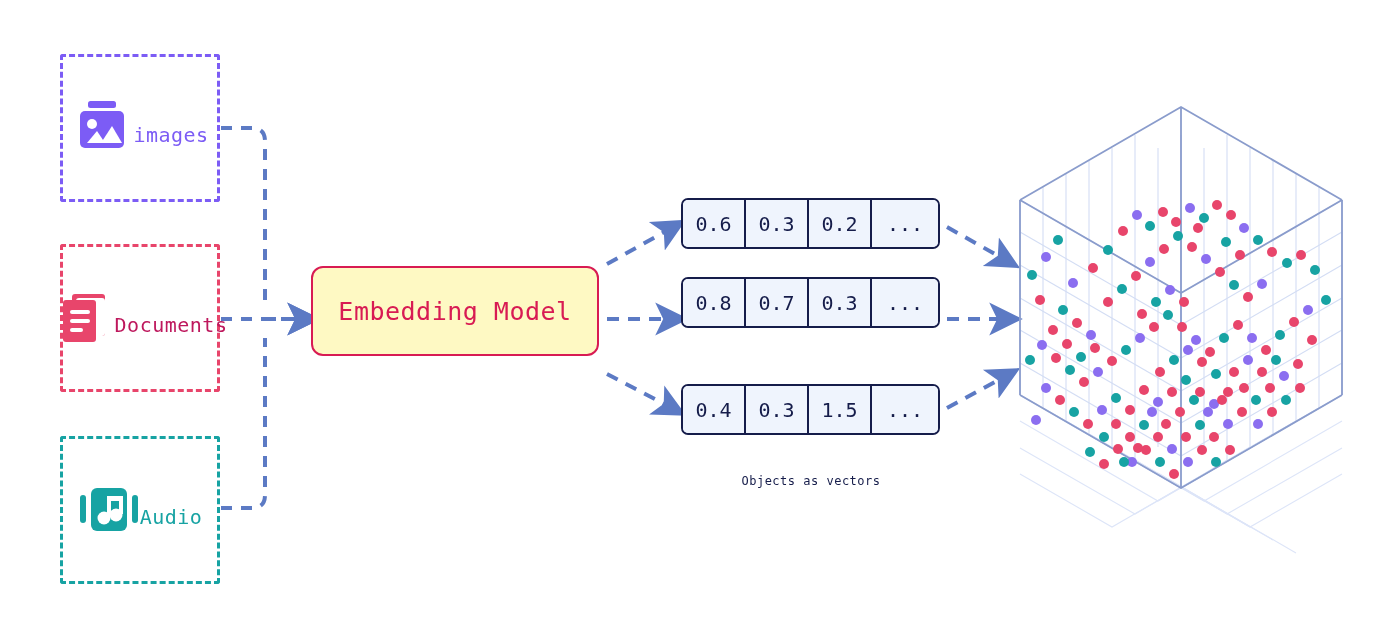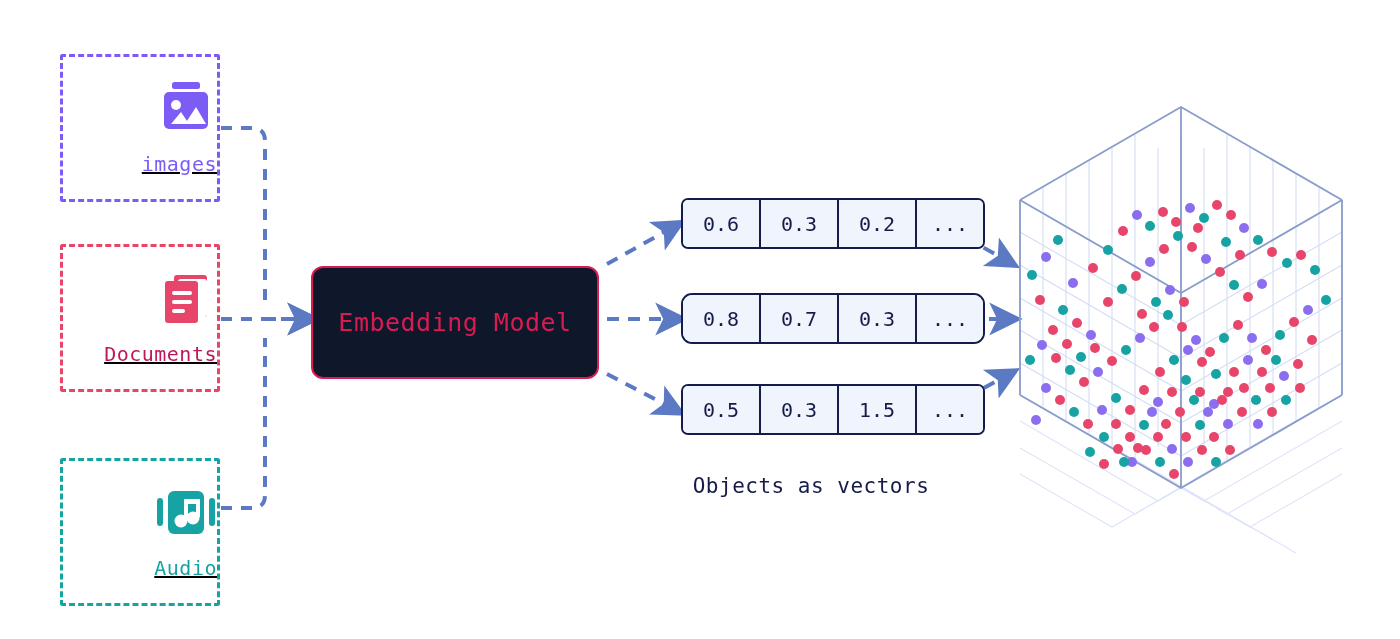--- a/index.html
+++ b/index.html
@@ -8,61 +8,60 @@
     font-family:"DejaVu Sans Mono", monospace;
     overflow:hidden;position:relative;
   }
   #stage{position:absolute;left:0;top:0;width:1400px;height:639px;}
   .svg-layer{position:absolute;left:0;top:0;width:1400px;height:639px;}
 
   
   .src-box{
     position:absolute;width:160px;height:148px;
     border:3px dashed #7c5cf5;border-radius:3px;
-    display:flex;flex-direction:column;align-items:flex-end;justify-content:center;
+    display:flex;flex-direction:row;align-items:center;justify-content:center;
     box-sizing:border-box;
-    text-decoration:underline;
   }
   .src-box.images{left:60px;top:54px;border-color:#7c5cf5;}
   .src-box.documents{left:60px;top:244px;border-color:#e8456b;}
-  .src-box.audio{left:60px;top:458px;border-color:#17a3a3;}
+  .src-box.audio{left:60px;top:436px;border-color:#17a3a3;}
   .src-label{
     font-size:20px;letter-spacing:0.5px;margin-top:14px;white-space:nowrap;
   }
   .images .src-label{color:#7c5cf5;}
   .documents .src-label{color:#be185d;}
   .audio .src-label{color:#17a3a3;}
   .src-icon{width:62px;height:58px;position:relative;}
 
   
   .model-box{
-    position:absolute;left:311px;top:266px;width:288px;height:113px;
-    background:#0f172a;border:2.5px solid #d81b53;border-radius:12px;
+    position:absolute;left:311px;top:266px;width:288px;height:90px;
+    background:#fef9c3;border:2.5px solid #d81b53;border-radius:12px;
     display:flex;align-items:center;justify-content:center;box-sizing:border-box;
   }
   .model-label{color:#d81b53;font-size:25px;letter-spacing:0.5px;white-space:nowrap;}
 
   
   .vector-row{
     position:absolute;height:51px;display:flex;
     border:2px solid #151c4a;border-radius:7px;overflow:hidden;background:#eff4fd;
     box-sizing:border-box;
   }
   .vector-row.v0{left:681px;top:198px;}
-  .vector-row.v1{left:681px;top:293px;border-radius:11px;}
+  .vector-row.v1{left:681px;top:277px;}
   .vector-row.v2{left:681px;top:384px;}
   .vcell{
-    width:78px;height:100%;display:flex;align-items:center;justify-content:center;
+    width:63px;height:100%;display:flex;align-items:center;justify-content:center;
     border-right:2px solid #151c4a;color:#151c4a;font-size:20px;box-sizing:border-box;
     background:#eff4fd;
   }
   .vcell:last-child{border-right:none;width:66px;}
   .caption{
     position:absolute;left:681px;top:474px;width:260px;text-align:center;
-    color:#151c4a;font-size:21px;letter-spacing:0.5px;
+    color:#151c4a;font-size:12px;letter-spacing:0.5px;
   }
 </style>
 </head>
 <body>
 
 <div id="stage">
 
   <svg class="svg-layer" viewBox="0 0 1400 639">
     <defs>
       <marker id="ah" markerWidth="9" markerHeight="9" refX="3.2" refY="4.5" orient="auto">
@@ -353,21 +352,21 @@
     <div class="vcell">0.2</div>
     <div class="vcell">...</div>
   </div>
   <div class="vector-row v1">
     <div class="vcell">0.8</div>
     <div class="vcell">0.7</div>
     <div class="vcell">0.3</div>
     <div class="vcell">...</div>
   </div>
   <div class="vector-row v2">
-    <div class="vcell">0.5</div>
+    <div class="vcell">0.4</div>
     <div class="vcell">0.3</div>
     <div class="vcell">1.5</div>
     <div class="vcell">...</div>
   </div>
 
   <div class="caption">Objects as vectors</div>
 
 </div>
 
 </body></html>

